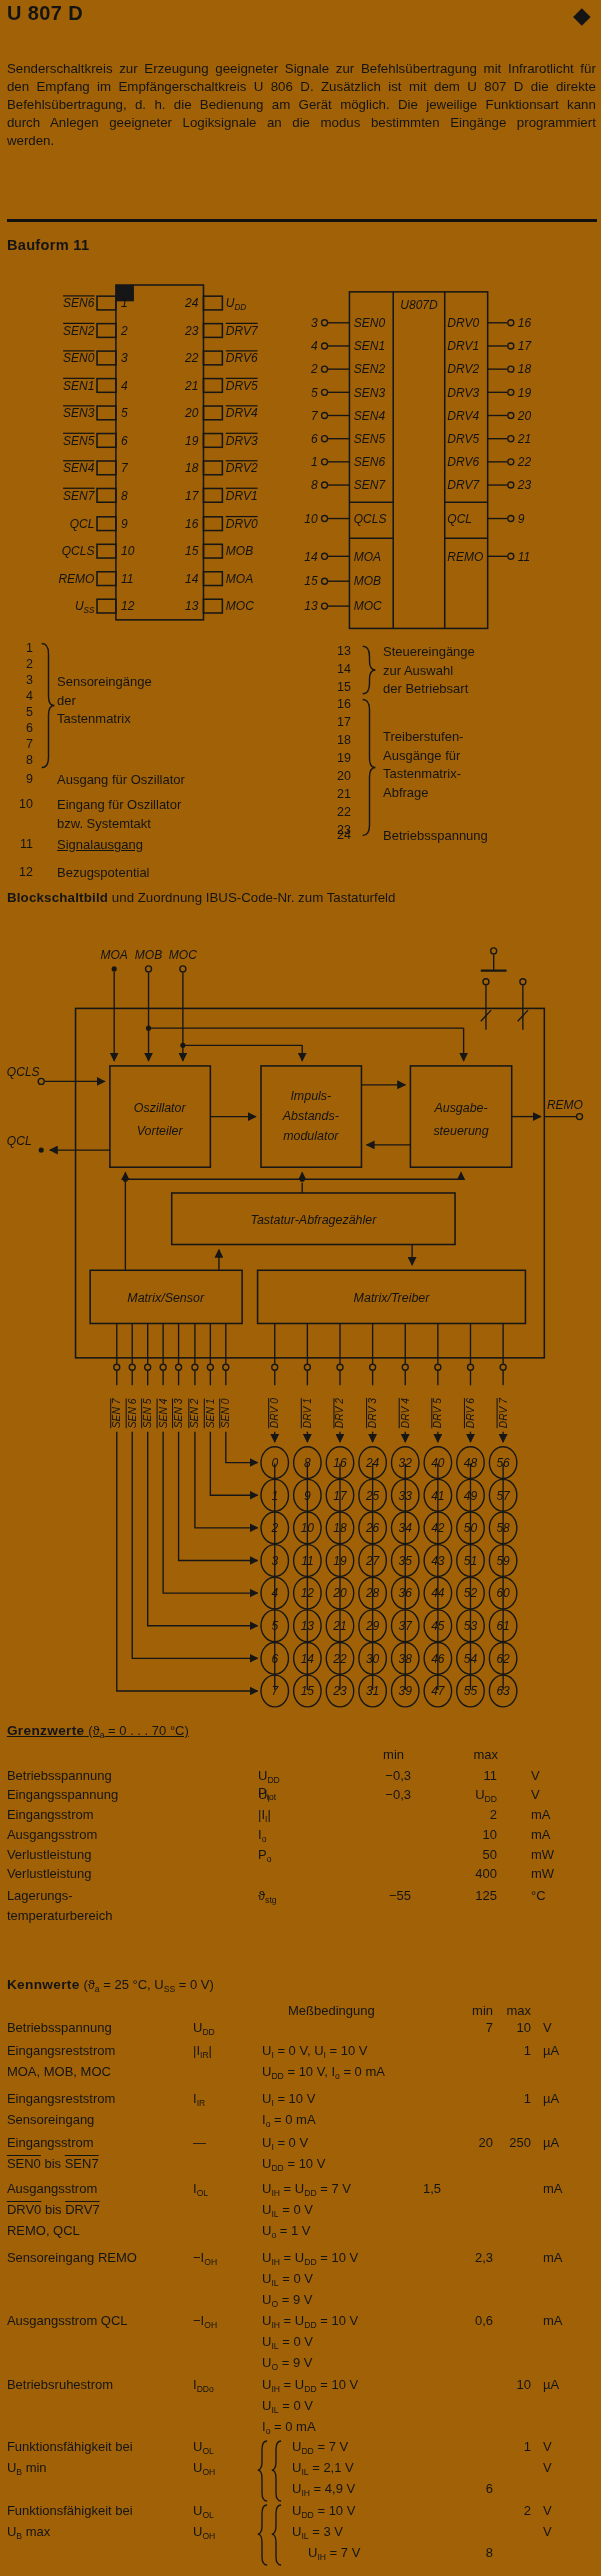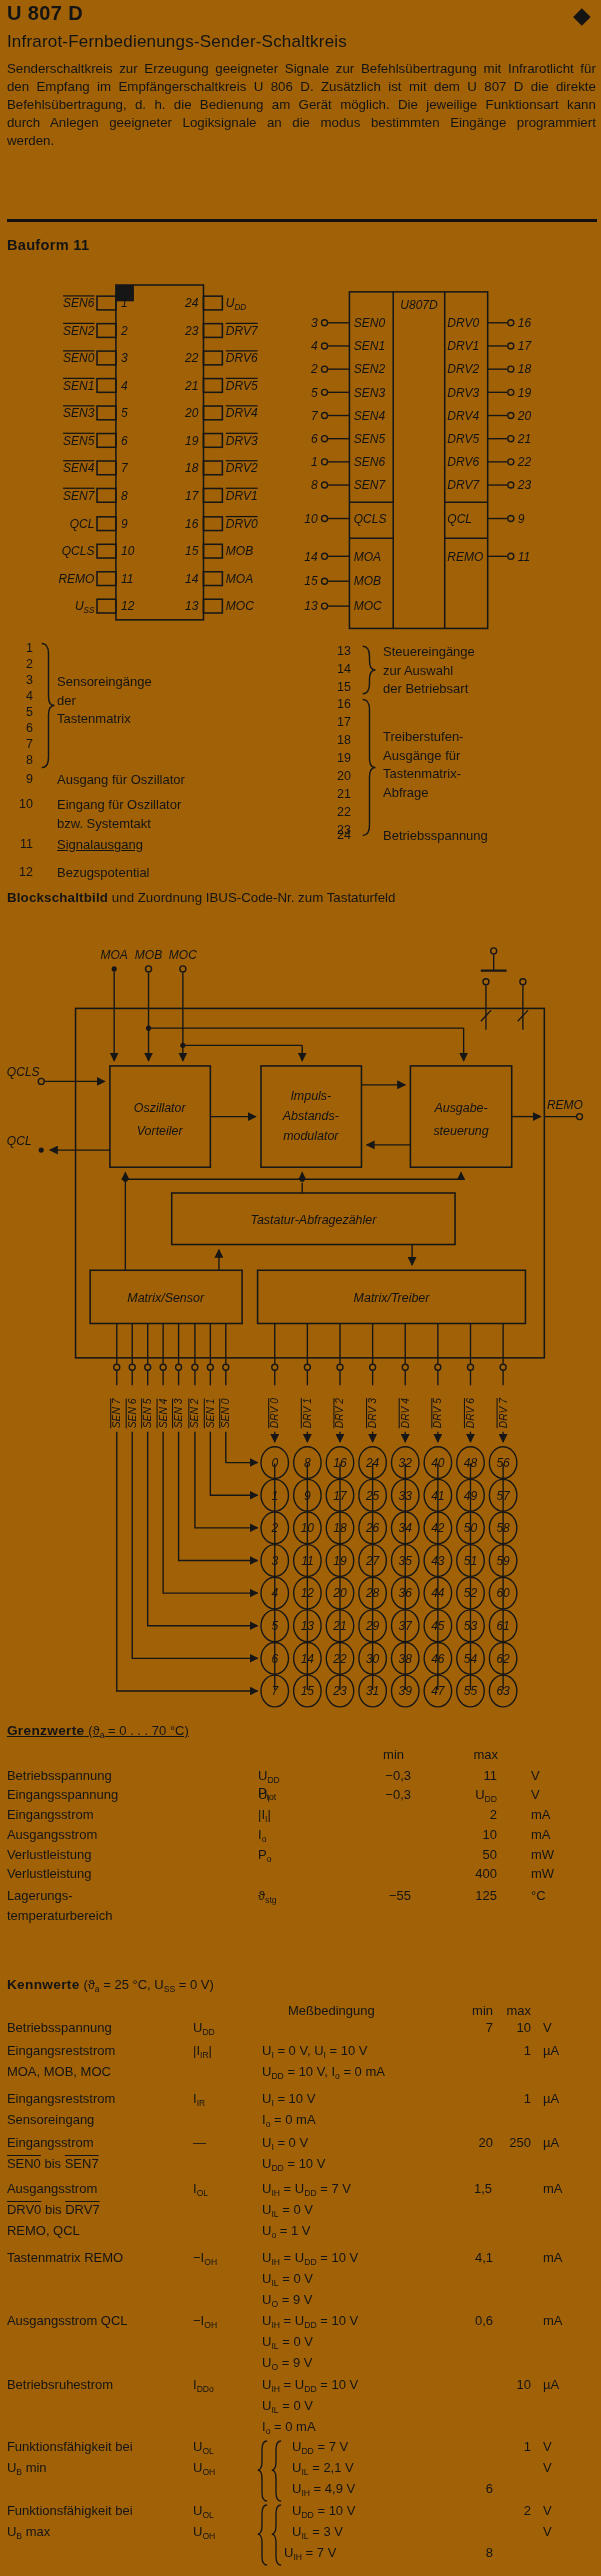--- a/index.html
+++ b/index.html
@@ -35,21 +35,20 @@
   sub{font-size:8.6px;vertical-align:-2.6px;}
   .ov{text-decoration:overline;}
 </style>
 </head>
 <body>
 
 <div class="page">
 
   <div class="abs page-title">U 807 D</div>
   <div class="abs diamond">◆</div>
-  <div class="abs subtitle">Infrarot-Fernbedienungs-Sender-Schaltkreis</div>
   <div class="abs desc">Senderschaltkreis zur Erzeugung geeigneter Signale zur Befehlsübertragung mit Infrarotlicht für den Empfang im Empfängerschaltkreis U 806 D. Zusätzlich ist mit dem U 807 D die direkte Befehlsübertragung, d. h. die Bedienung am Gerät möglich. Die jeweilige Funktionsart kann durch Anlegen geeigneter Logiksignale an die modus bestimmten Eingänge programmiert werden.</div>
   <div class="abs rule"></div>
   <div class="abs bauform">Bauform 11</div>
 
   <svg class="svg1" width="601" height="378" viewBox="0 310 700 440">
     <defs>
       <marker id="arr" viewBox="0 0 10 10" refX="9" refY="5" markerWidth="6.5" markerHeight="6.5" orient="auto">
         <path d="M0,0 L10,5 L0,10 z" fill="#161616"></path>
       </marker>
     </defs>
@@ -645,30 +644,30 @@
       <div class="abs t15" style="left: 193px; top: 2134px;">—</div>
       <div class="abs t15" style="left: 262px; top: 2134px;">U<sub>I</sub> = 0 V</div>
       <div class="abs t15" style="left: 407px; top: 2134px; width: 86px; text-align: right;">20</div>
       <div class="abs t15" style="left: 445px; top: 2134px; width: 86px; text-align: right;">250</div>
       <div class="abs t15" style="left: 543px; top: 2134px;">µA</div>
       <div class="abs t15" style="left: 6.9px; top: 2155px;"><span class="ov">SEN0</span> bis <span class="ov">SEN7</span></div>
       <div class="abs t15" style="left: 262px; top: 2155px;">U<sub>DD</sub> = 10 V</div>
       <div class="abs t15" style="left: 6.9px; top: 2180px;">Ausgangsstrom</div>
       <div class="abs t15" style="left: 193px; top: 2180px;">I<sub>OL</sub></div>
       <div class="abs t15" style="left: 262px; top: 2180px;">U<sub>IH</sub> = U<sub>DD</sub> = 7 V</div>
-      <div class="abs t15" style="left: 406px; top: 2180px; width: 86px; text-align: right;">1,5</div>
+      <div class="abs t15" style="left: 389px; top: 2180px; width: 86px; text-align: center;">1,5</div>
       <div class="abs t15" style="left: 543px; top: 2180px;">mA</div>
       <div class="abs t15" style="left: 6.9px; top: 2201px;"><span class="ov">DRV0</span> bis <span class="ov">DRV7</span></div>
       <div class="abs t15" style="left: 262px; top: 2201px;">U<sub>IL</sub> = 0 V</div>
       <div class="abs t15" style="left: 6.9px; top: 2222px;">REMO, QCL</div>
       <div class="abs t15" style="left: 262px; top: 2222px;">U<sub>o</sub> = 1 V</div>
-      <div class="abs t15" style="left: 6.9px; top: 2249px;">Tastenmatrix REMO</div>
+      <div class="abs t15" style="left: 6.9px; top: 2249px;">Sensoreingang REMO</div>
       <div class="abs t15" style="left: 193px; top: 2249px;">−I<sub>OH</sub></div>
       <div class="abs t15" style="left: 262px; top: 2249px;">U<sub>IH</sub> = U<sub>DD</sub> = 10 V</div>
-      <div class="abs t15" style="left: 407px; top: 2249px; width: 86px; text-align: right;">4,1</div>
+      <div class="abs t15" style="left: 407px; top: 2249px; width: 86px; text-align: right;">2,3</div>
       <div class="abs t15" style="left: 543px; top: 2249px;">mA</div>
       <div class="abs t15" style="left: 262px; top: 2270px;">U<sub>IL</sub> = 0 V</div>
       <div class="abs t15" style="left: 262px; top: 2291px;">U<sub>O</sub> = 9 V</div>
       <div class="abs t15" style="left: 6.9px; top: 2312px;">Ausgangsstrom QCL</div>
       <div class="abs t15" style="left: 193px; top: 2312px;">−I<sub>OH</sub></div>
       <div class="abs t15" style="left: 262px; top: 2312px;">U<sub>IH</sub> = U<sub>DD</sub> = 10 V</div>
       <div class="abs t15" style="left: 407px; top: 2312px; width: 86px; text-align: right;">0,6</div>
       <div class="abs t15" style="left: 543px; top: 2312px;">mA</div>
       <div class="abs t15" style="left: 262px; top: 2333px;">U<sub>IL</sub> = 0 V</div>
       <div class="abs t15" style="left: 262px; top: 2354px;">U<sub>O</sub> = 9 V</div>
@@ -698,21 +697,21 @@
       </svg>
       <div class="abs t15" style="left: 6.9px; top: 2502px;">Funktionsfähigkeit bei</div>
       <div class="abs t15" style="left: 193px; top: 2502px;">U<sub>OL</sub></div>
       <div class="abs t15" style="left: 292px; top: 2502px;">U<sub>DD</sub> = 10 V</div>
       <div class="abs t15" style="left: 445px; top: 2502px; width: 86px; text-align: right;">2</div>
       <div class="abs t15" style="left: 543px; top: 2502px;">V</div>
       <div class="abs t15" style="left: 6.9px; top: 2523px;">U<sub>B</sub> max</div>
       <div class="abs t15" style="left: 193px; top: 2523px;">U<sub>OH</sub></div>
       <div class="abs t15" style="left: 292px; top: 2523px;">U<sub>IL</sub> = 3 V</div>
       <div class="abs t15" style="left: 543px; top: 2523px;">V</div>
-      <div class="abs t15" style="left: 284px; top: 2544px;">U<sub>IH</sub> = 7 V</div>
+      <div class="abs t15" style="left: 308px; top: 2544px;">U<sub>IH</sub> = 7 V</div>
       <div class="abs t15" style="left: 407px; top: 2544px; width: 86px; text-align: right;">8</div>
       <svg class="plbrace" width="13.7" height="64" style="position: absolute; left: 256px; top: 2503px;" viewBox="0 0 16 74">
         <path d="M13,2 Q7,2 7,12 L7,26 Q7,36 2,36 Q7,36 7,46 L7,62 Q7,72 13,72" fill="none" stroke="#161616" stroke-width="1.6"></path>
       </svg>
       <svg class="plbrace" width="13.7" height="64" style="position: absolute; left: 270px; top: 2503px;" viewBox="0 0 16 74">
         <path d="M13,2 Q7,2 7,12 L7,26 Q7,36 2,36 Q7,36 7,46 L7,62 Q7,72 13,72" fill="none" stroke="#161616" stroke-width="1.6"></path>
       </svg>
     </div>
 
 </div>

